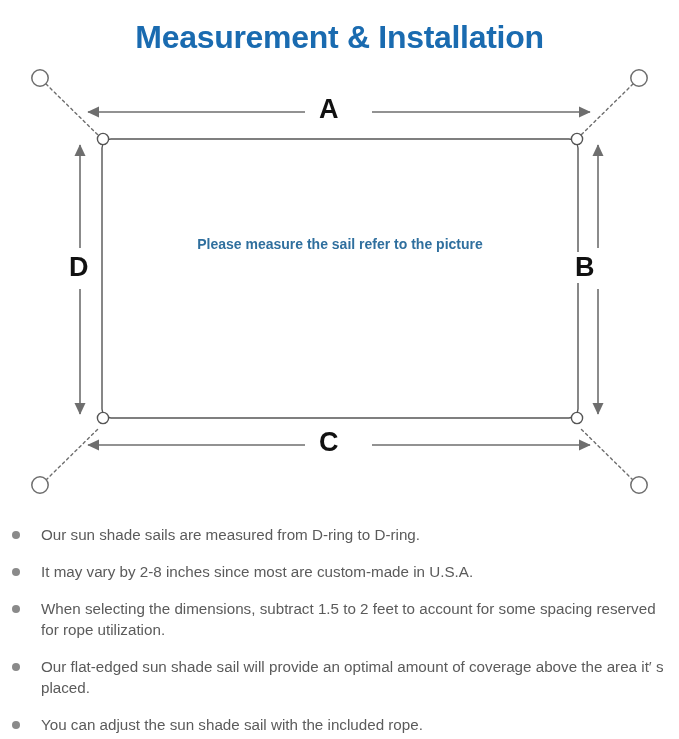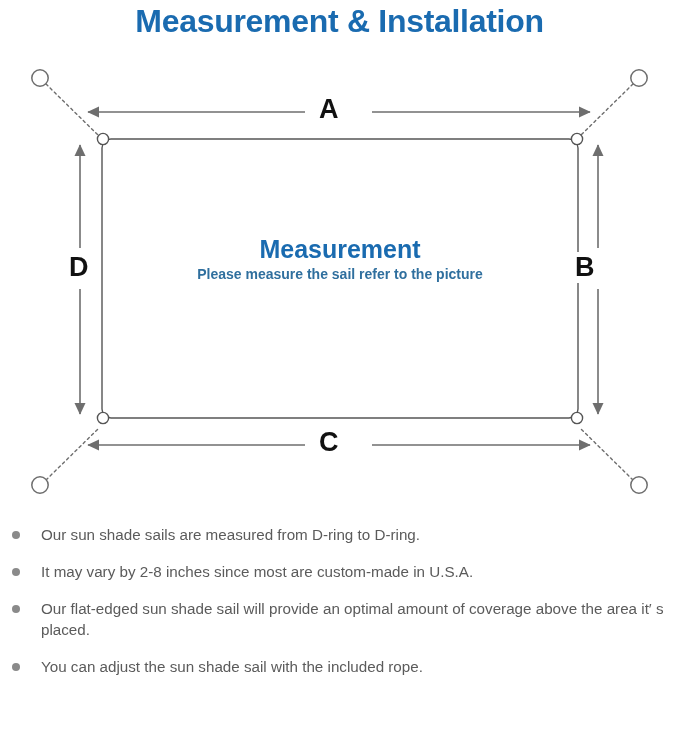--- a/index.html
+++ b/index.html
@@ -14,21 +14,21 @@
     position: relative;
     overflow: hidden;
     font-family: "Liberation Sans", "DejaVu Sans", sans-serif;
     -webkit-font-smoothing: antialiased;
   }
 
   
   #page-title {
     position: absolute;
     left: 0;
-    top: 0;
+    top: 16px;
     width: 679px;
     text-align: center;
     font-size: 32px;
     font-weight: bold;
     letter-spacing: -0.3px;
     color: #1a6bb0;
     line-height: 38px;
     padding-top: 2px;
     white-space: nowrap;
   }
@@ -173,21 +173,20 @@
       <line x1="80" y1="245" x2="80" y2="370" marker-end="url(#arrowR)"></line>
     </g>
 
     <g stroke="#6e6e6e" stroke-width="1.6" fill="none">
       <line x1="598" y1="204" x2="598" y2="101" marker-end="url(#arrowR)"></line>
       <line x1="598" y1="245" x2="598" y2="370" marker-end="url(#arrowR)"></line>
     </g>
   </svg>
 
   <div class="center-block">
-    <div class="center-title">Measurement</div>
     <div class="center-sub">Please measure the sail refer to the picture</div>
   </div>
 
   <div class="dim-label" id="dim-label-a">A</div>
   <div class="dim-label" id="dim-label-b">B</div>
   <div class="dim-label" id="dim-label-c">C</div>
   <div class="dim-label" id="dim-label-d">D</div>
 </div>
 
 <div id="notes-list">
@@ -195,20 +194,24 @@
   <div class="note-item">
     <span class="note-bullet"></span>
     <span class="note-text">Our sun shade sails are measured from D-ring to D-ring.</span>
   </div>
 
   <div class="note-item">
     <span class="note-bullet"></span>
     <span class="note-text">It may vary by 2-8 inches since most are custom-made in U.S.A.</span>
   </div>
 
+  <div class="note-item">
+    <span class="note-bullet"></span>
+    <span class="note-text">When selecting the dimensions, subtract 1.5 to 2 feet to account for some spacing reserved for rope utilization.</span>
+  </div>
 
   <div class="note-item">
     <span class="note-bullet"></span>
     <span class="note-text">Our flat-edged sun shade sail will provide an optimal amount of coverage above the area it′ s placed.</span>
   </div>
 
   <div class="note-item">
     <span class="note-bullet"></span>
     <span class="note-text">You can adjust the sun shade sail with the included rope.</span>
   </div>

